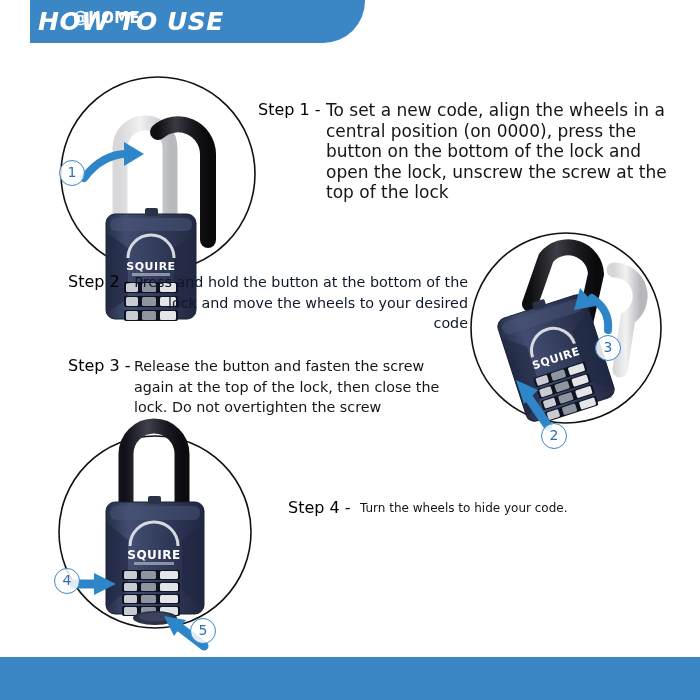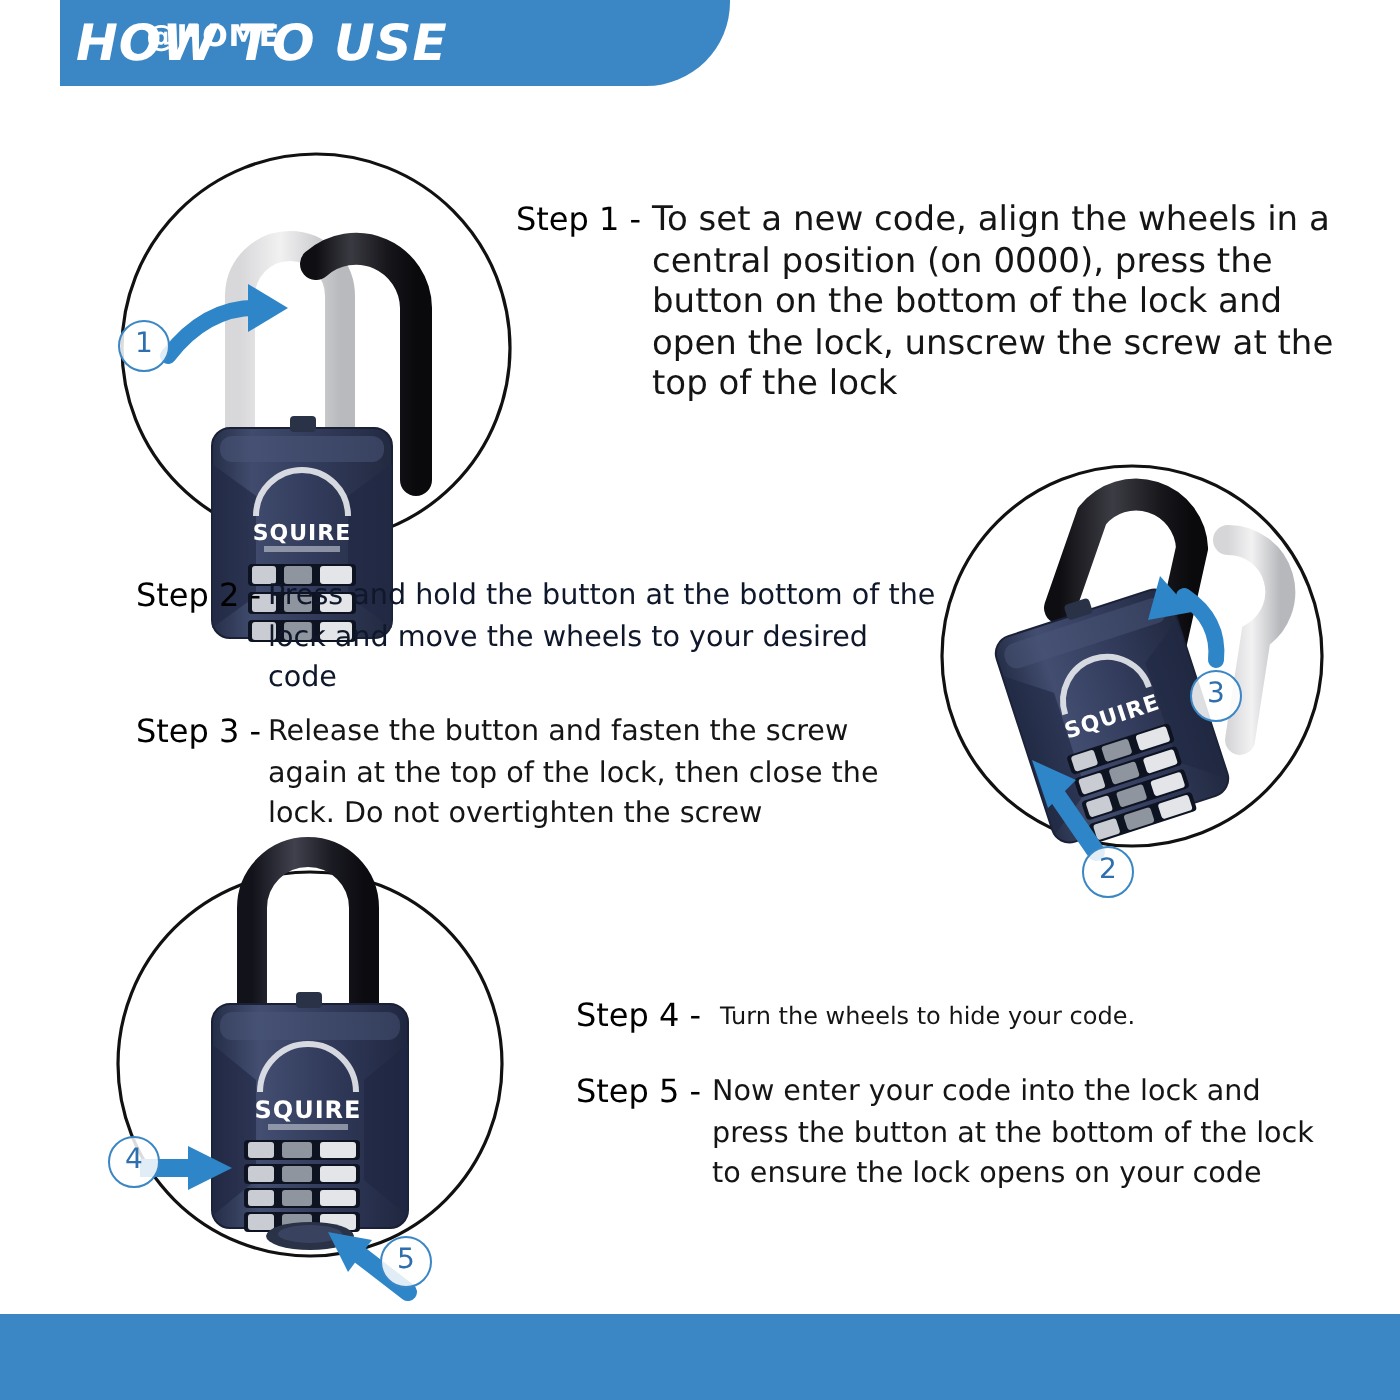--- a/index.html
+++ b/index.html
@@ -262,21 +262,21 @@
 
       <g>
         <path d="M80 208 L58 176" fill="none" stroke="#2e86c8" stroke-width="9" stroke-linecap="round"></path>
         <path d="M48 162 L70 172 L56 186 Z" fill="#2e86c8"></path>
       </g>
     </svg>
   </div>
   <div class="badge" style="left:595px; top:335px;">3</div>
   <div class="badge" style="left:541px; top:423px;">2</div>
 
-  <div class="step-wrap" style="left:68px; top:288px; width:400px;">
+  <div class="step-wrap" style="left:68px; top:272px; width:400px;text-align:right;">
     <span class="lbl">Step 2 -</span>
     <span class="txt" style="display:block; margin-left:66px; font-size:14.3px; line-height:20.5px; color:#0f172a;">Press and hold the button at the bottom of  the lock and  move the wheels to your desired code</span>
   </div>
 
   <div class="step-wrap" style="left:68px; top:356px; width:400px;">
     <span class="lbl">Step 3 -</span>
     <span class="txt" style="display:block; margin-left:66px; font-size:14.3px; line-height:20.5px; color:#151515;">Release the  button  and fasten the  screw again at the top of the lock, then close the lock. Do not overtighten the screw</span>
   </div>
 
   <div class="lock-scene" style="left:48px; top:424px; width:212px; height:222px;">
@@ -355,21 +355,17 @@
     </svg>
   </div>
   <div class="badge" style="left:54px; top:568px;">4</div>
   <div class="badge" style="left:190px; top:618px;">5</div>
 
   <div class="step-wrap" style="left:288px; top:498px; width:380px;">
     <span class="lbl">Step 4  -</span>
     <span class="txt" style="display:block; margin-left:72px; font-size:12px; line-height:20.5px; color:#151515;">Turn the wheels to hide your code.</span>
   </div>
 
-  <div class="step-wrap" style="left:288px; top:536px; width:380px;">
-    <span class="lbl">Step 5 -</span>
-    <span class="txt" style="display:block; margin-left:68px; font-size:14.3px; line-height:20.5px; color:#151515;">Now enter your code into the lock and press the button at the bottom of the lock to ensure the lock opens on your code</span>
-  </div>
 
   <div class="footer-bar"></div>
   <div class="footer-title">@HOME</div>
 
 </div>
 
 </body></html>

